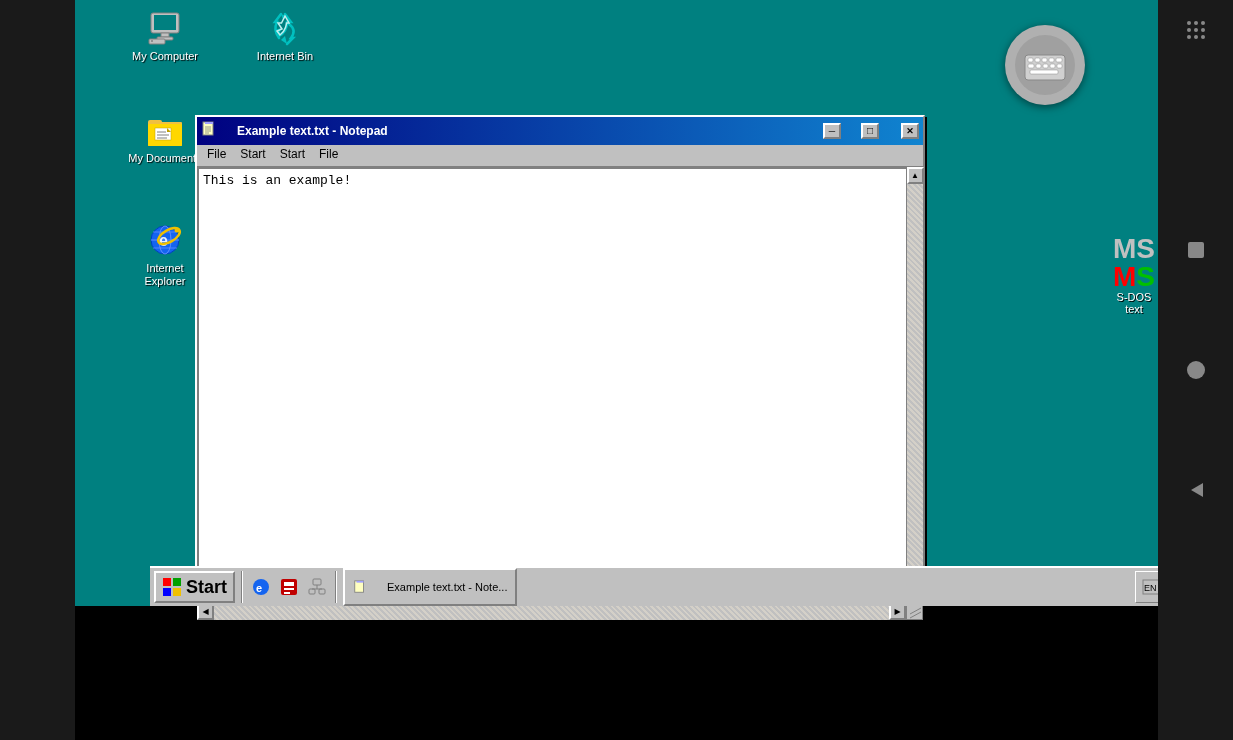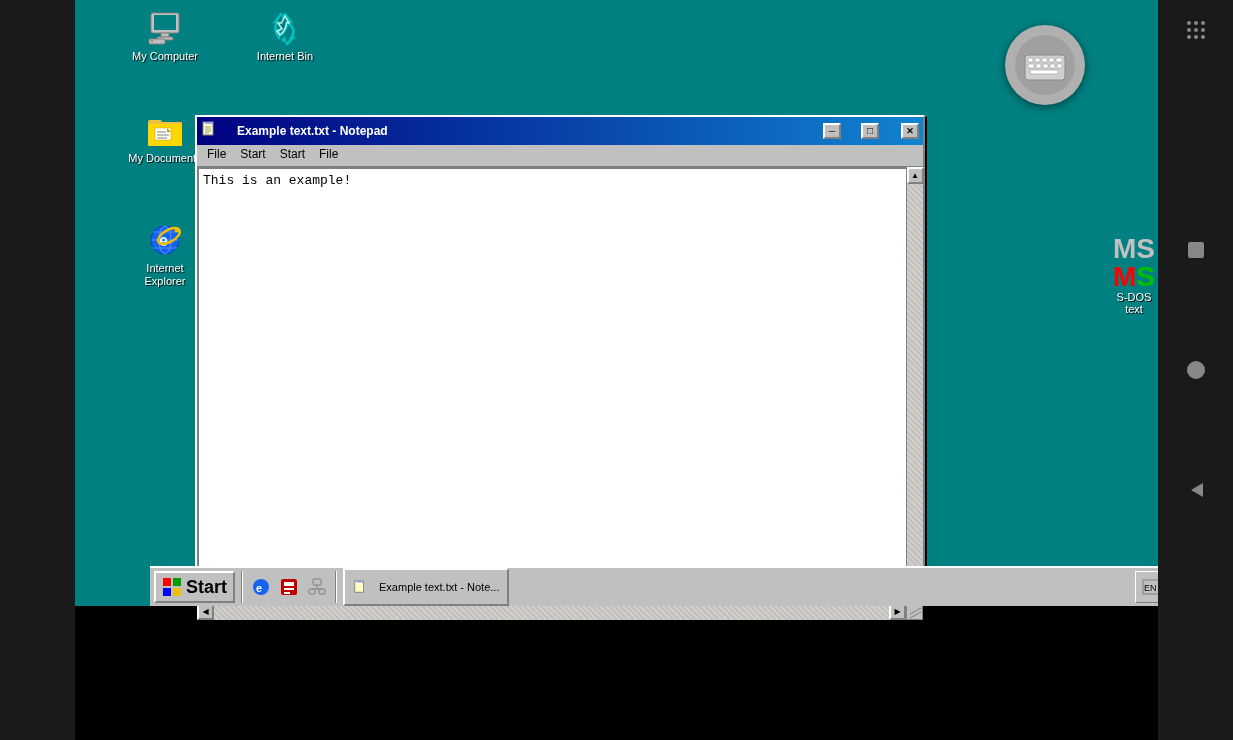--- a/index.html
+++ b/index.html
@@ -288,21 +288,21 @@
 
     #taskbar-notepad-btn {
       height: 32px;
       background: #c0c0c0;
       border: 2px solid #808080;
       border-top-color: #fff;
       border-left-color: #fff;
       display: flex;
       align-items: center;
       padding: 17px 8px;
-      gap: 12px;
+      gap: 20px;
       cursor: pointer;
       font-size: 11px;
       font-family: 'Arial', sans-serif;
       min-width: 160px;
     }
 
     #taskbar-tray {
       margin-left: auto;
       display: flex;
       align-items: center;

